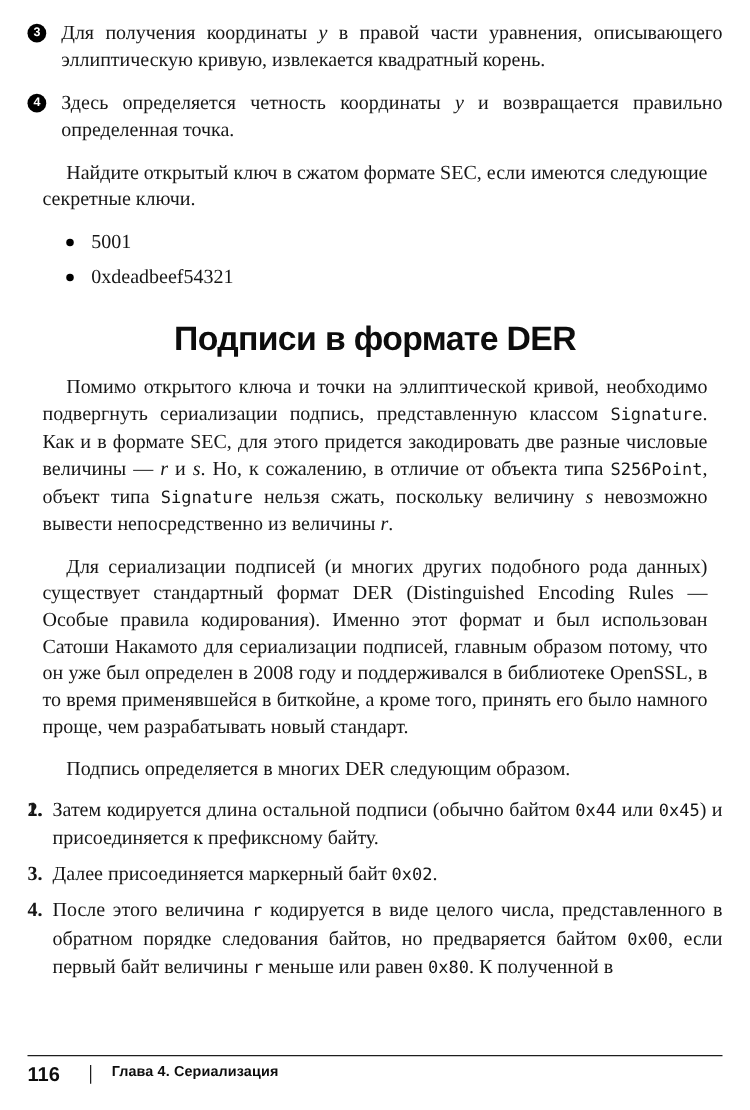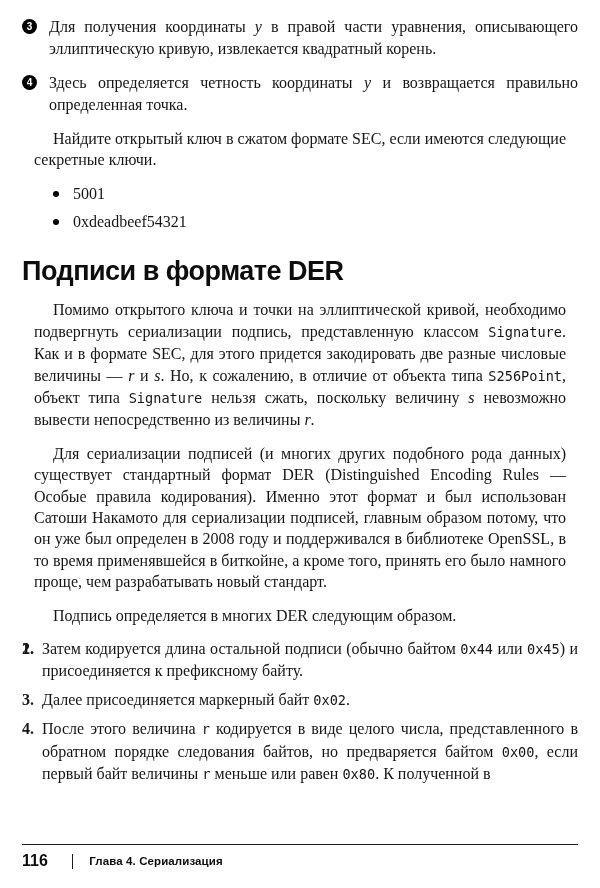--- a/index.html
+++ b/index.html
@@ -26,20 +26,21 @@
   
   .h-exercise{
     font-family:"Liberation Sans",sans-serif;font-weight:700;
     font-size:21px;letter-spacing:-0.3px;color:#0d0d0d;
     margin:12px 0 8px 0;
   }
   .h-der{
     font-family:"Liberation Sans",sans-serif;font-weight:700;
     font-size:27px;letter-spacing:-0.5px;color:#0d0d0d;
     margin:24px 0 11px 0;
+    text-align:center;
   }
 
   
   .bodytext{margin:12px;font-size:16px;line-height:21.4px;text-align:justify;}
   .indent{text-indent:19px;}
 
   
   .bullets{list-style:none;margin:10px 0 0 0;padding:0 0 0 31px;}
   .bullets li{
     position:relative;padding-left:20px;margin-bottom:6.5px;
@@ -57,21 +58,21 @@
 
   
   .seg-code{font-family:"DejaVu Sans Mono",monospace;font-size:0.85em;}
   .seg-i{font-style:italic;}
   .seg-sup{font-size:0.62em;vertical-align:super;line-height:0;}
 
   
   .footer{position:absolute;left:22px;right:22px;top:844px;}
   .rule{border-top:1.6px solid #1d1d1d;}
   .footer-row{
-    display:flex;align-items:center;margin-top:7px;
+    display:flex;margin-top:7px;
     font-family:"Liberation Sans",sans-serif;font-weight:700;color:#0d0d0d;
   }
   .pagenum{font-size:16px;}
   .sep{width:1.5px;height:15px;background:#1d1d1d;margin:0 16px 0 24px;}
   .chapter{font-size:11.5px;letter-spacing:0.1px;}
 </style>
 </head>
 <body>
 
 <div class="page">

